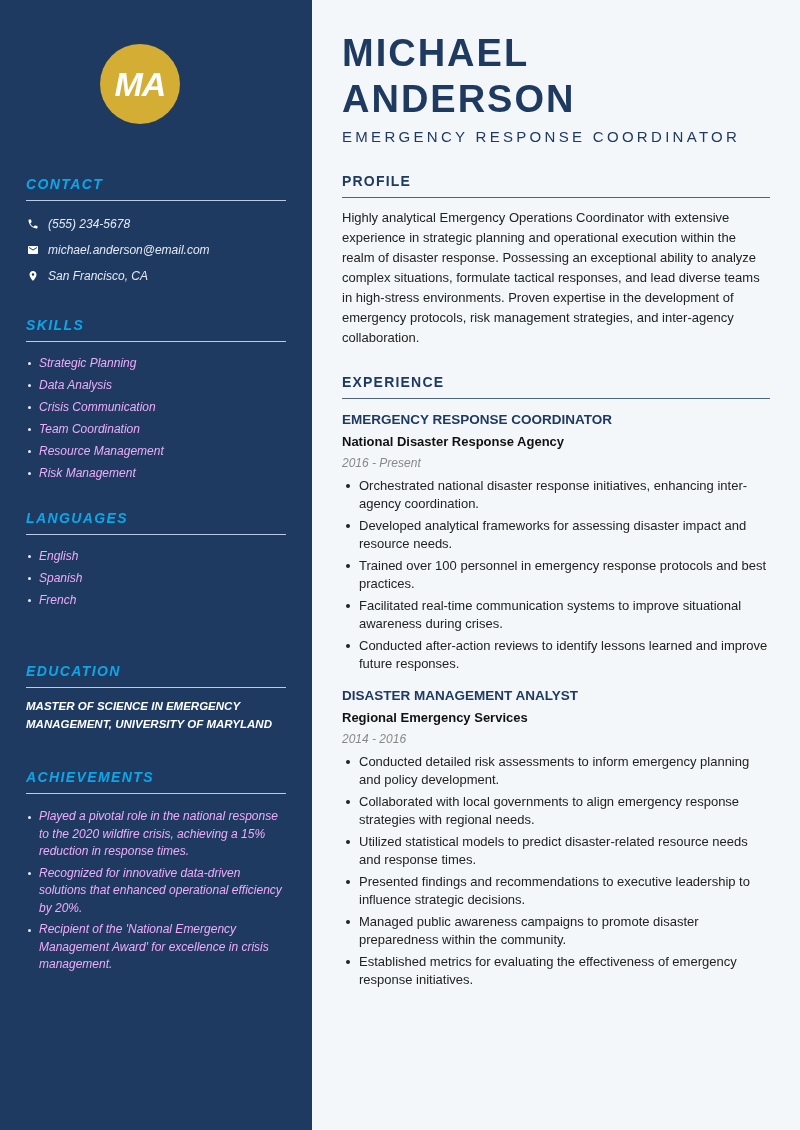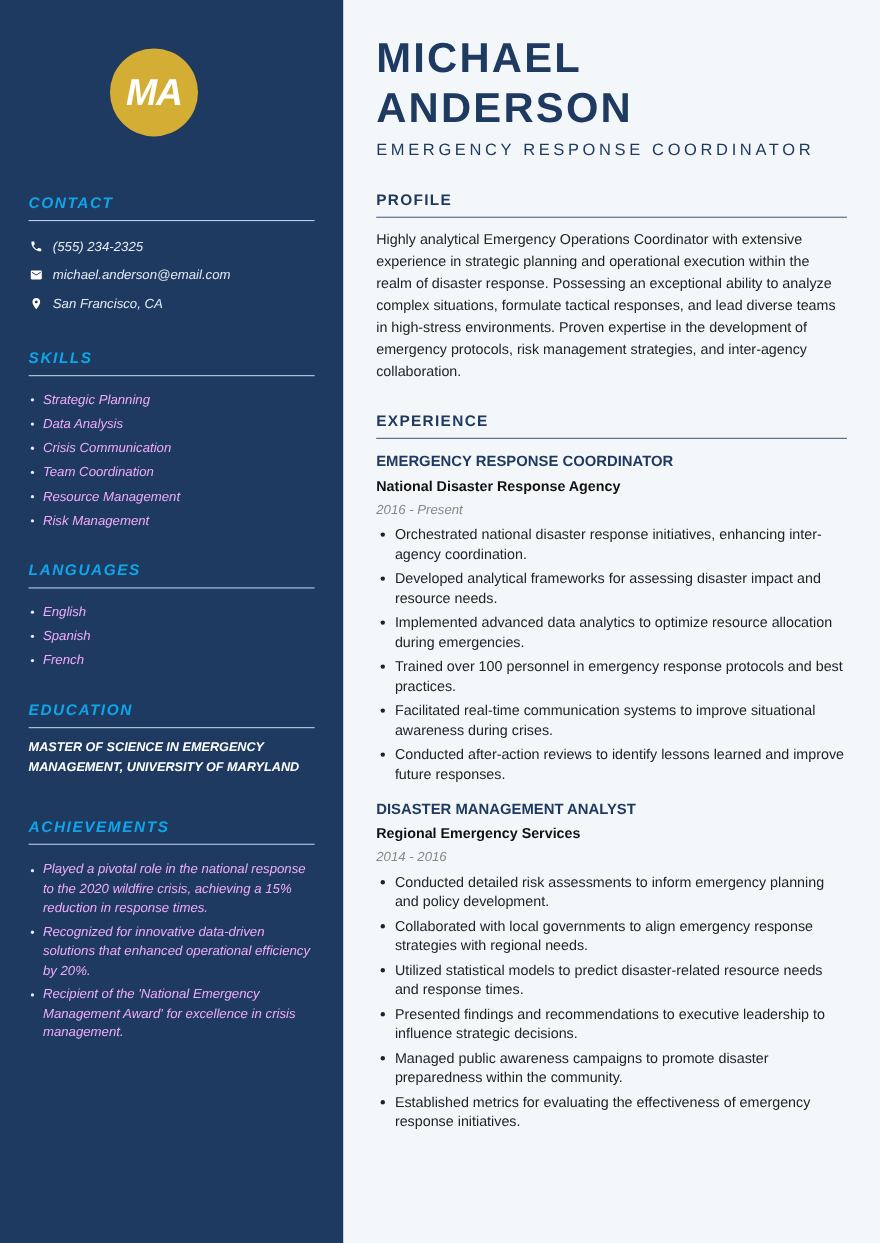--- a/index.html
+++ b/index.html
@@ -43,21 +43,21 @@
     </div>
 
     <section class="sb-section first">
       <h3 class="sb-title">CONTACT</h3>
       <div class="contact-row">
         <span class="ic">
           <svg width="12" height="12" viewBox="0 0 24 24">
               <path fill="#fff" d="M6.6 10.8c1.4 2.8 3.8 5.1 6.6 6.6l2.2-2.2c.3-.3.7-.4 1-.2 1.1.4 2.3.6 3.6.6.6 0 1 .4 1 1V20c0 .6-.4 1-1 1C10.6 21 3 13.4 3 4c0-.6.4-1 1-1h3.5c.6 0 1 .4 1 1 0 1.3.2 2.5.6 3.6.1.3 0 .7-.2 1L6.6 10.8z"></path>
             </svg>
         </span>
-        <span>(555) 234-2325</span>
+        <span>(555) 234-5678</span>
       </div>
       <div class="contact-row">
         <span class="ic">
           <svg width="12" height="12" viewBox="0 0 24 24">
               <path fill="#fff" d="M20 4H4c-1.1 0-2 .9-2 2v12c0 1.1.9 2 2 2h16c1.1 0 2-.9 2-2V6c0-1.1-.9-2-2-2zm0 4l-8 5-8-5V6l8 5 8-5v2z"></path>
             </svg>
         </span>
         <span>michael.anderson@email.com</span>
       </div>
       <div class="contact-row">
@@ -84,21 +84,21 @@
 
     <section class="sb-section" style="margin-top:26px">
       <h3 class="sb-title">LANGUAGES</h3>
       <ul class="sb-list">
         <li>English</li>
         <li>Spanish</li>
         <li>French</li>
       </ul>
     </section>
 
-    <section class="sb-section" style="margin-top:26px">
+    <section class="sb-section" style="">
       <h3 class="sb-title">EDUCATION</h3>
       <p class="edu">MASTER OF SCIENCE IN EMERGENCY MANAGEMENT, UNIVERSITY OF MARYLAND</p>
     </section>
 
     <section class="sb-section" style="margin-top:36px">
       <h3 class="sb-title" style="margin-bottom:14px">ACHIEVEMENTS</h3>
       <ul class="sb-list ach">
         <li>Played a pivotal role in the national response to the 2020 wildfire crisis, achieving a 15% reduction in response times.</li>
         <li>Recognized for innovative data-driven solutions that enhanced operational efficiency by 20%.</li>
         <li>Recipient of the 'National Emergency Management Award' for excellence in crisis management.</li>
@@ -118,21 +118,20 @@
     <section class="m-section" style="margin-top:26px">
       <h2 class="m-title">EXPERIENCE</h2>
 
       <div class="job">
         <div class="job-title">EMERGENCY RESPONSE COORDINATOR</div>
         <div class="job-company">National Disaster Response Agency</div>
         <div class="job-dates">2016 - Present</div>
         <ul class="bullets">
           <li>Orchestrated national disaster response initiatives, enhancing inter-agency coordination.</li>
           <li>Developed analytical frameworks for assessing disaster impact and resource needs.</li>
-          <li>Implemented advanced data analytics to optimize resource allocation during emergencies.</li>
           <li>Trained over 100 personnel in emergency response protocols and best practices.</li>
           <li>Facilitated real-time communication systems to improve situational awareness during crises.</li>
           <li>Conducted after-action reviews to identify lessons learned and improve future responses.</li>
         </ul>
       </div>
 
       <div class="job">
         <div class="job-title">DISASTER MANAGEMENT ANALYST</div>
         <div class="job-company">Regional Emergency Services</div>
         <div class="job-dates">2014 - 2016</div>

